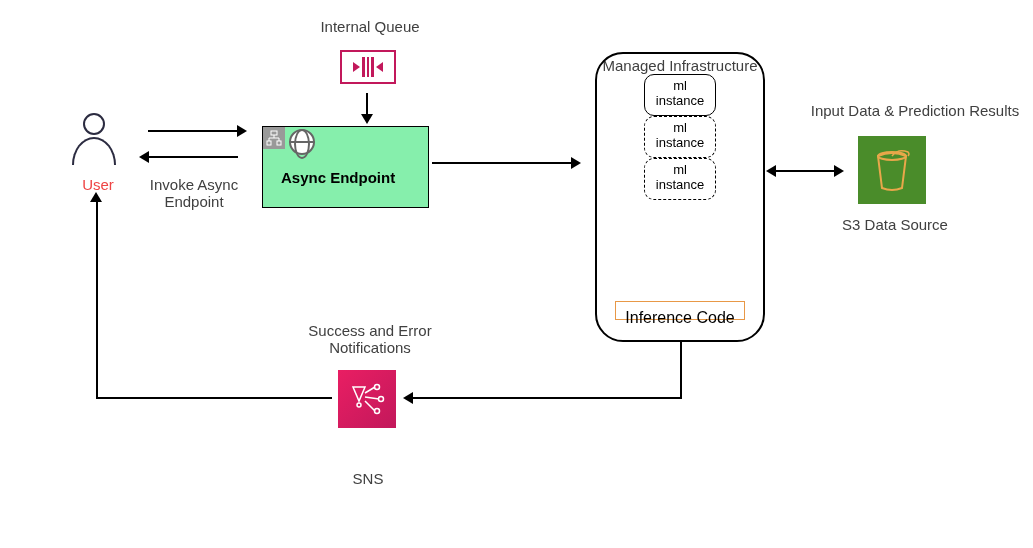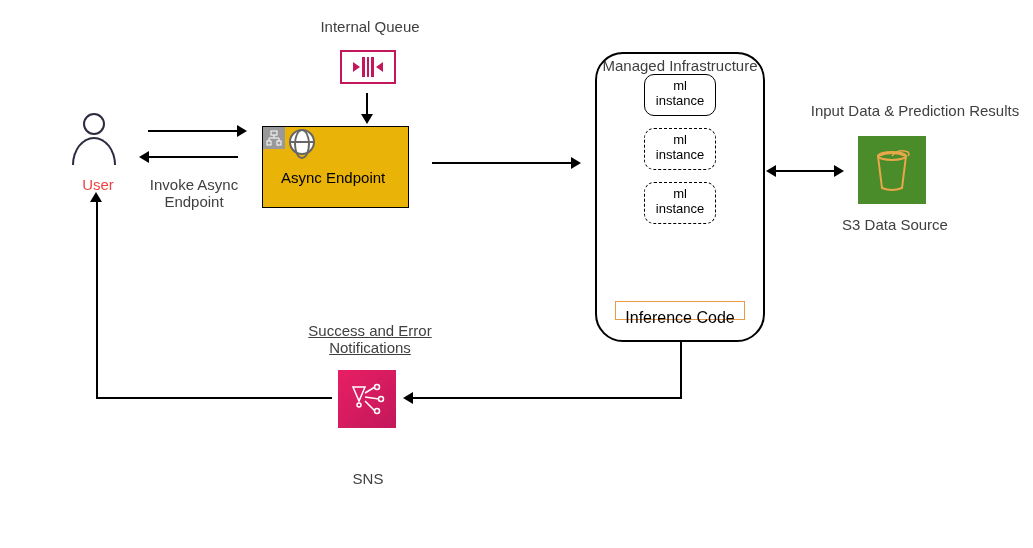--- a/index.html
+++ b/index.html
@@ -13,30 +13,30 @@
     .user-head { width: 22px; height: 22px; border: 2.5px solid #2b2b40; border-radius: 50%; position: absolute; top: 0; left: 11px; }
     .user-body { width: 44px; height: 28px; border: 2.5px solid #2b2b40; border-top-left-radius: 22px 28px; border-top-right-radius: 22px 28px; border-bottom: none; position: absolute; top: 24px; left: 0; }
     
     
     .queue-box { width: 56px; height: 34px; border: 2.5px solid #c2185b; display: flex; align-items: center; justify-content: center; gap: 2px; }
     .queue-tri-l { width: 0; height: 0; border-top: 5px solid transparent; border-bottom: 5px solid transparent; border-left: 7px solid #c2185b; }
     .queue-tri-r { width: 0; height: 0; border-top: 5px solid transparent; border-bottom: 5px solid transparent; border-right: 7px solid #c2185b; }
     .queue-bar { width: 2.5px; height: 20px; background: #c2185b; }
     
     
-    .endpoint-box { width: 147px; height: 82px; border: 1.5px solid #000; position: relative; background: #eab308; }
+    .endpoint-box { width: 167px; height: 82px; border: 1.5px solid #000; position: relative; background: #86efac; font-weight: bold; }
     .endpoint-icons { position: absolute; top: 0; left: 0; display: flex; }
     .icon-sm { width: 22px; height: 22px; background: #999; display: flex; align-items: center; justify-content: center; }
     .globe { width: 26px; height: 26px; border: 2px solid #666; border-radius: 50%; position: relative; margin-left: 4px; background: white; margin-top: 2px; }
     .globe::before { content: ''; position: absolute; top: -2px; left: 50%; width: 12px; height: 26px; border: 2px solid #666; border-radius: 50%; transform: translateX(-50%); }
     .globe::after { content: ''; position: absolute; top: 50%; left: -2px; width: 26px; height: 2px; background: #666; transform: translateY(-50%); }
     .endpoint-text { position: absolute; top: 42px; left: 18px; font-size: 15px; }
     
     
-    .infra-box { width: 170px; height: 290px; border: 2px solid #000; border-radius: 28px; padding: 20px 12px; display: flex; flex-direction: column; align-items: center; gap: 12px; }
+    .infra-box { width: 170px; height: 290px; border: 2px solid #000; border-radius: 28px; padding: 20px 12px; display: flex; flex-direction: column; align-items: center; }
     .ml-inst { width: 72px; height: 42px; border: 1.5px solid #000; border-radius: 10px; font-size: 13px; text-align: center; line-height: 1.15; padding-top: 4px; }
     .ml-dash { border-style: dashed; }
     .inf-code { width: 130px; height: 19px; border: 1.5px solid #e89846; font-size: 16px; text-align: center; line-height: 32px; margin-top: auto; }
     
     
     .s3-box { width: 68px; height: 68px; background: #4a8c2a; display: flex; align-items: center; justify-content: center; }
     
     
     .sns-box { width: 58px; height: 58px; background: linear-gradient(135deg, #e91e63, #c2185b); display: flex; align-items: center; justify-content: center; }
     
@@ -106,21 +106,21 @@
 <div class="node label" style="left:800px; top:102px; width:230px;">Input Data &amp; Prediction Results</div>
 <div class="node s3-box" style="left:858px; top:136px;">
   <svg width="44" height="48" viewBox="0 0 44 48">
     <path d="M8 10 Q22 4 36 10 L32 42 Q22 46 12 42 Z" fill="none" stroke="#e8a74a" stroke-width="2"></path>
     <ellipse cx="22" cy="10" rx="14" ry="4" fill="none" stroke="#e8a74a" stroke-width="2"></ellipse>
     <path d="M22 10 Q28 2 38 6 Q40 8 38 10" fill="none" stroke="#e8a74a" stroke-width="1.5"></path>
   </svg>
 </div>
 <div class="node label" style="left:840px; top:216px; width:110px;">S3 Data Source</div>
 
-<div class="node label" style="left:280px; top:322px; width:180px; white-space: pre-line; text-decoration: underline;">Success and Error
+<div class="node label" style="left:280px; top:322px; width:180px; white-space: pre-line;">Success and Error
 Notifications</div>
 <div class="node sns-box" style="left:338px; top:370px;">
   <svg width="40" height="40" viewBox="0 0 40 40">
     <path d="M6 8 L18 8 L12 22 Z" fill="none" stroke="#fff" stroke-width="1.5"></path>
     <circle cx="12" cy="26" r="2" fill="none" stroke="#fff" stroke-width="1.5"></circle>
     <circle cx="30" cy="8" r="2.5" fill="none" stroke="#fff" stroke-width="1.5"></circle>
     <circle cx="34" cy="20" r="2.5" fill="none" stroke="#fff" stroke-width="1.5"></circle>
     <circle cx="30" cy="32" r="2.5" fill="none" stroke="#fff" stroke-width="1.5"></circle>
     <path d="M18 14 L28 8 M18 18 L32 20 M18 22 L28 32" fill="none" stroke="#fff" stroke-width="1.5"></path>
   </svg>

